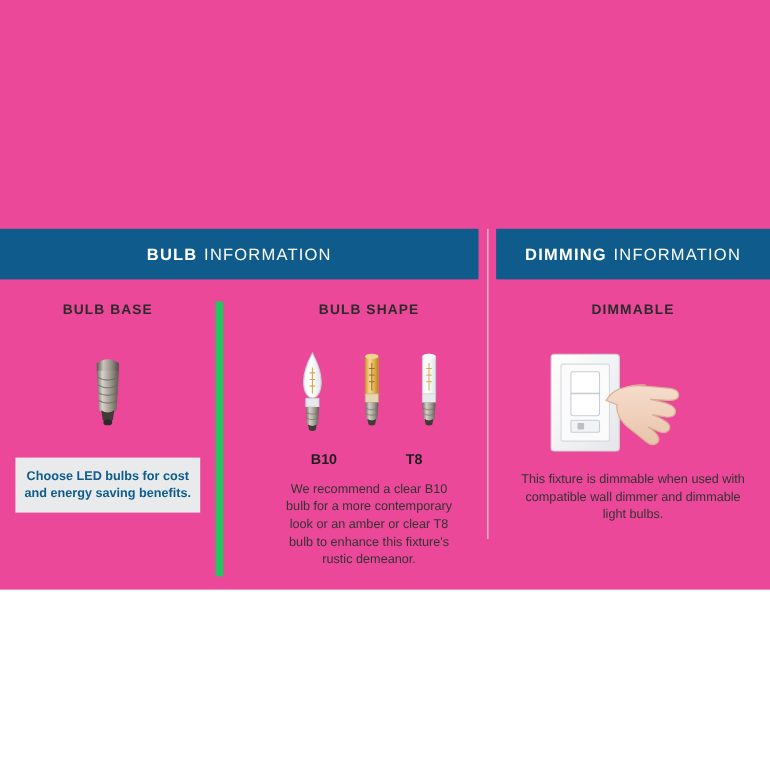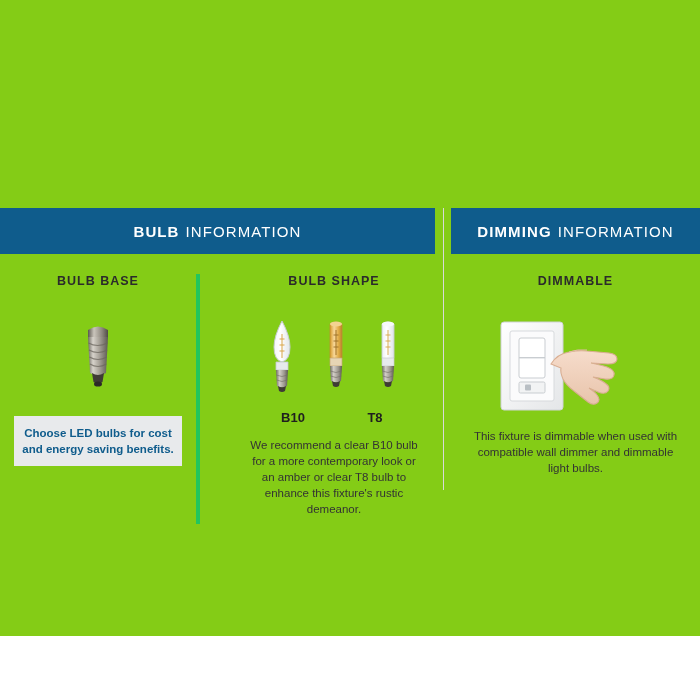--- a/index.html
+++ b/index.html
@@ -7,22 +7,22 @@
     padding: 0;
     width: 700px;
     height: 700px;
     background: #ffffff;
     font-family: "Liberation Sans", sans-serif;
   }
 
   .page {
     position: relative;
     width: 700px;
-    height: 636px;
-    background: #84cc16;
+    height: 536px;
+    background: #ec4899;
     overflow: hidden;
   }
 
   
   .panel {
     position: absolute;
     top: 208px;
   }
 
   .panel-left  { left: 0px;   width: 435px; }
@@ -54,21 +54,21 @@
     display: flex;
     padding-top: 20px;
   }
 
   
   .col {
     box-sizing: border-box;
     padding: 0 14px;
   }
   .col-base  { width: 196px; }
-  .col-shape { width: 239px; border-left: 4px solid #22c55e; min-height: 250px; padding-left: 47px;}
+  .col-shape { width: 239px; border-left: 7px solid #22c55e; min-height: 250px; padding-left: 47px;}
 
   .col-title {
     text-align: center;
     font-size: 12.5px;
     font-weight: bold;
     letter-spacing: 1px;
     color: #2b2b2b;
     margin-bottom: 28px;
   }
 

